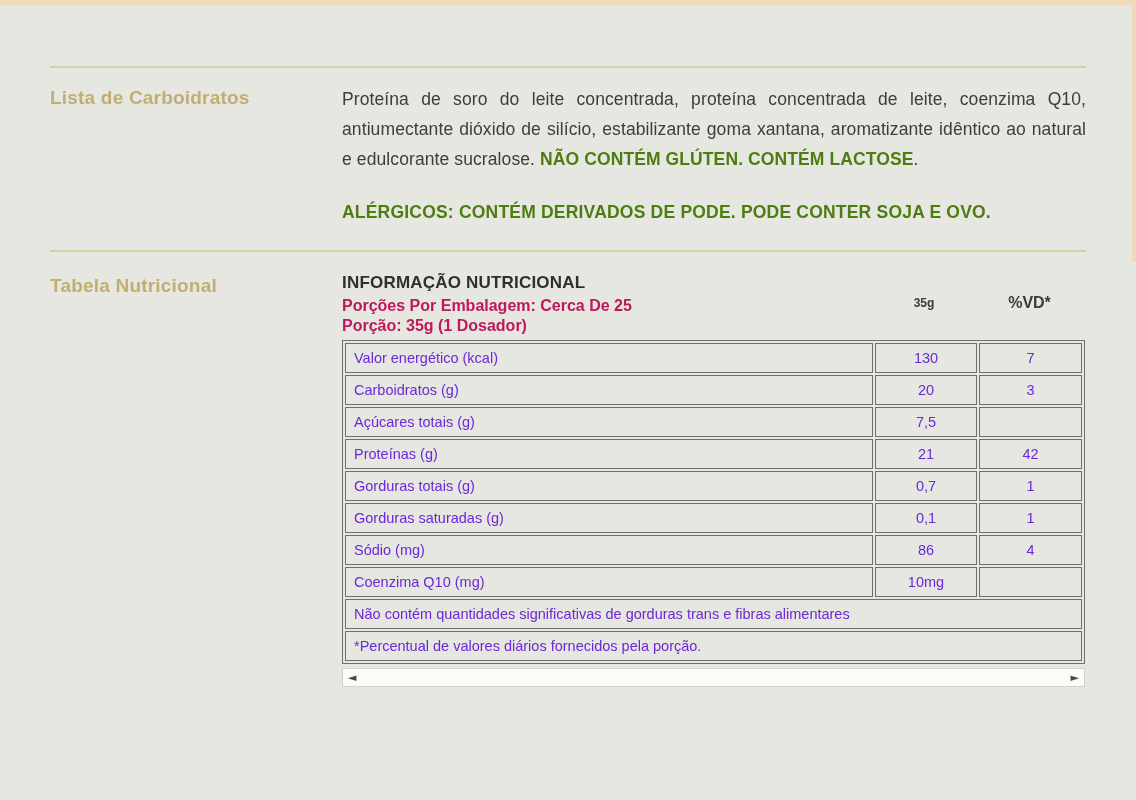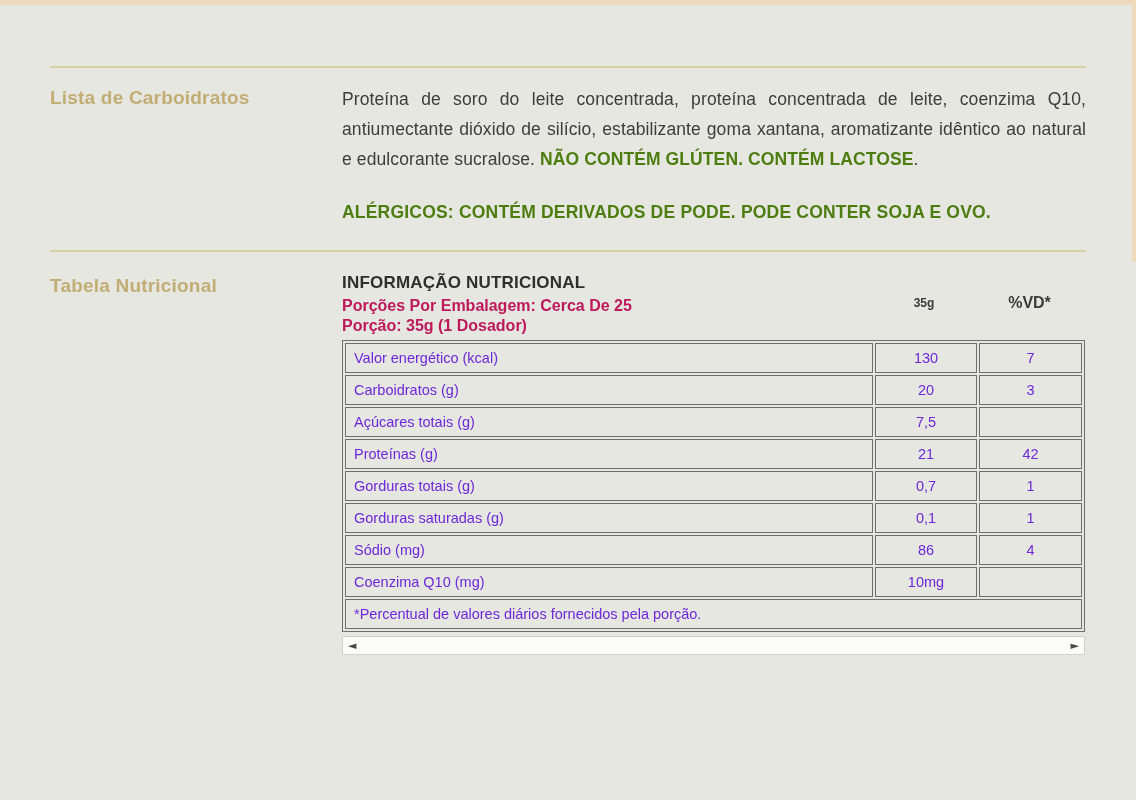--- a/index.html
+++ b/index.html
@@ -168,20 +168,23 @@
             <td class="cell-name">Sódio (mg)</td>
             <td class="cell-amount">86</td>
             <td class="cell-dv">4</td>
           </tr>
           <tr>
             <td class="cell-name">Coenzima Q10 (mg)</td>
             <td class="cell-amount">10mg</td>
             <td class="cell-dv"></td>
           </tr>
           <tr>
+            <td class="cell-note" colspan="3">Não contém quantidades significativas de gorduras trans e fibras alimentares</td>
+          </tr>
+          <tr>
             <td class="cell-note" colspan="3">*Percentual de valores diários fornecidos pela porção.</td>
           </tr>
         </tbody>
       </table>
 
       <div class="hscrollbar">
         <span class="scroll-arrow">◄</span>
         <span class="scroll-arrow">►</span>
       </div>
 

